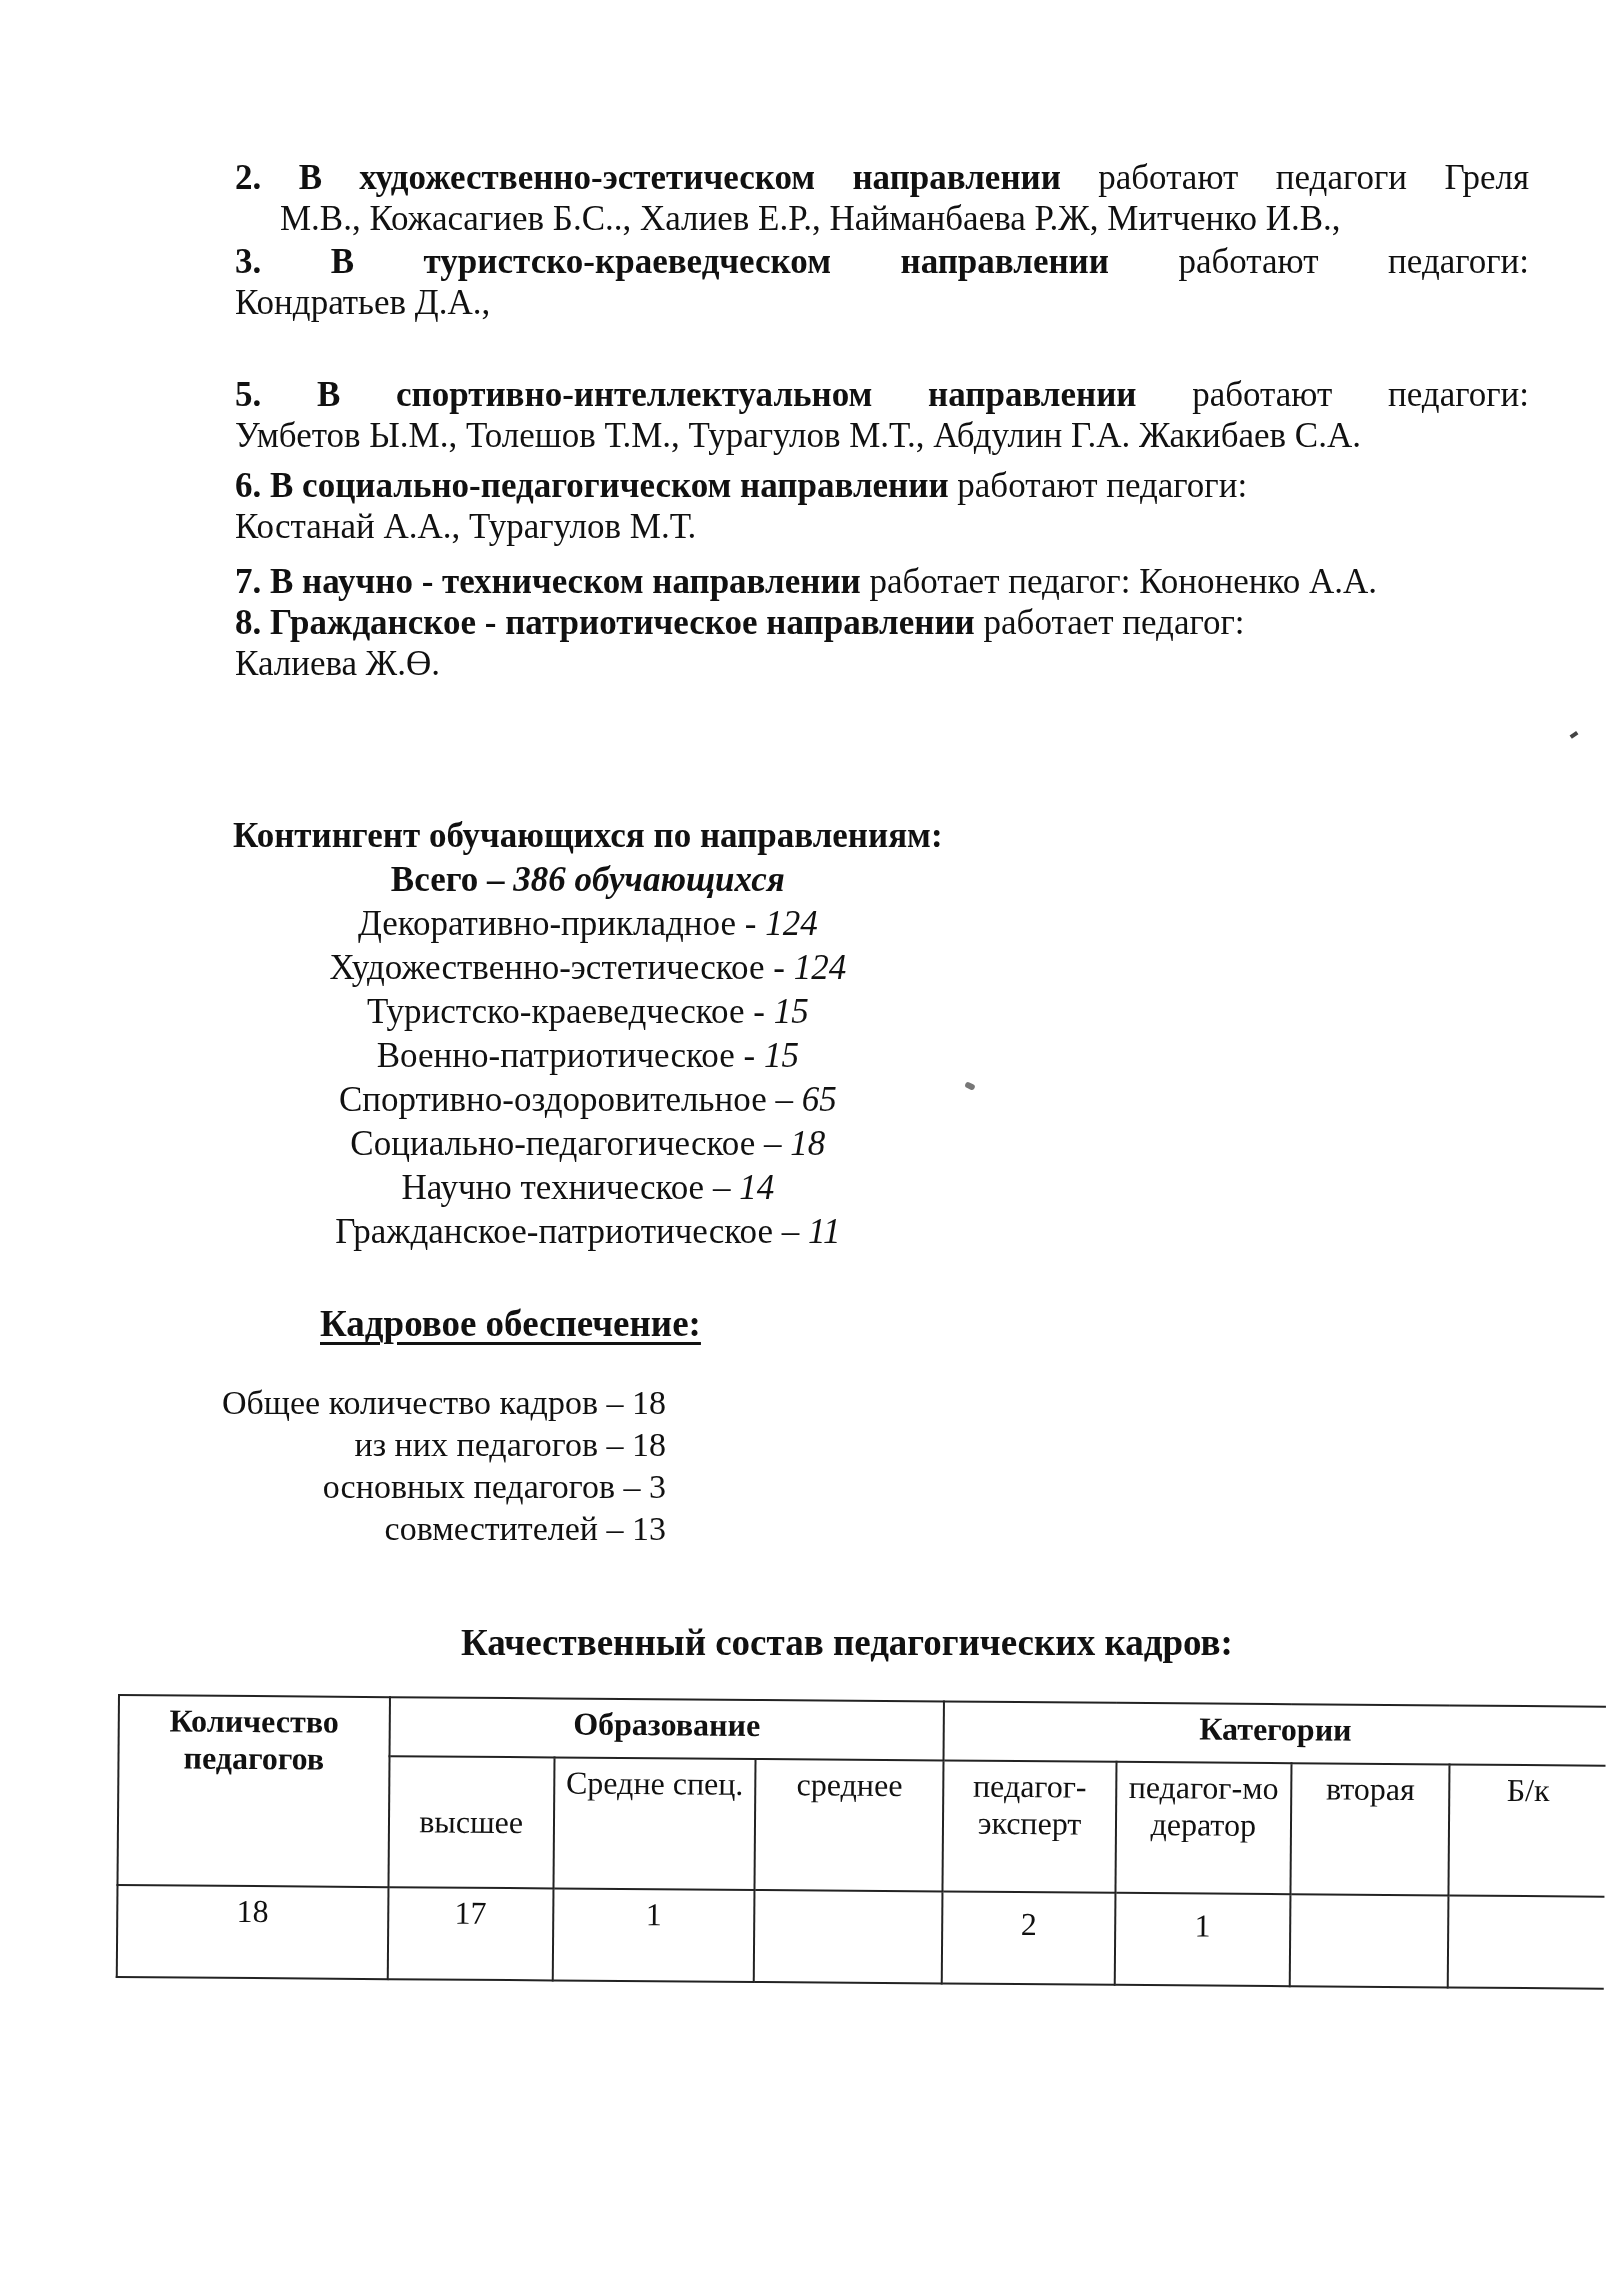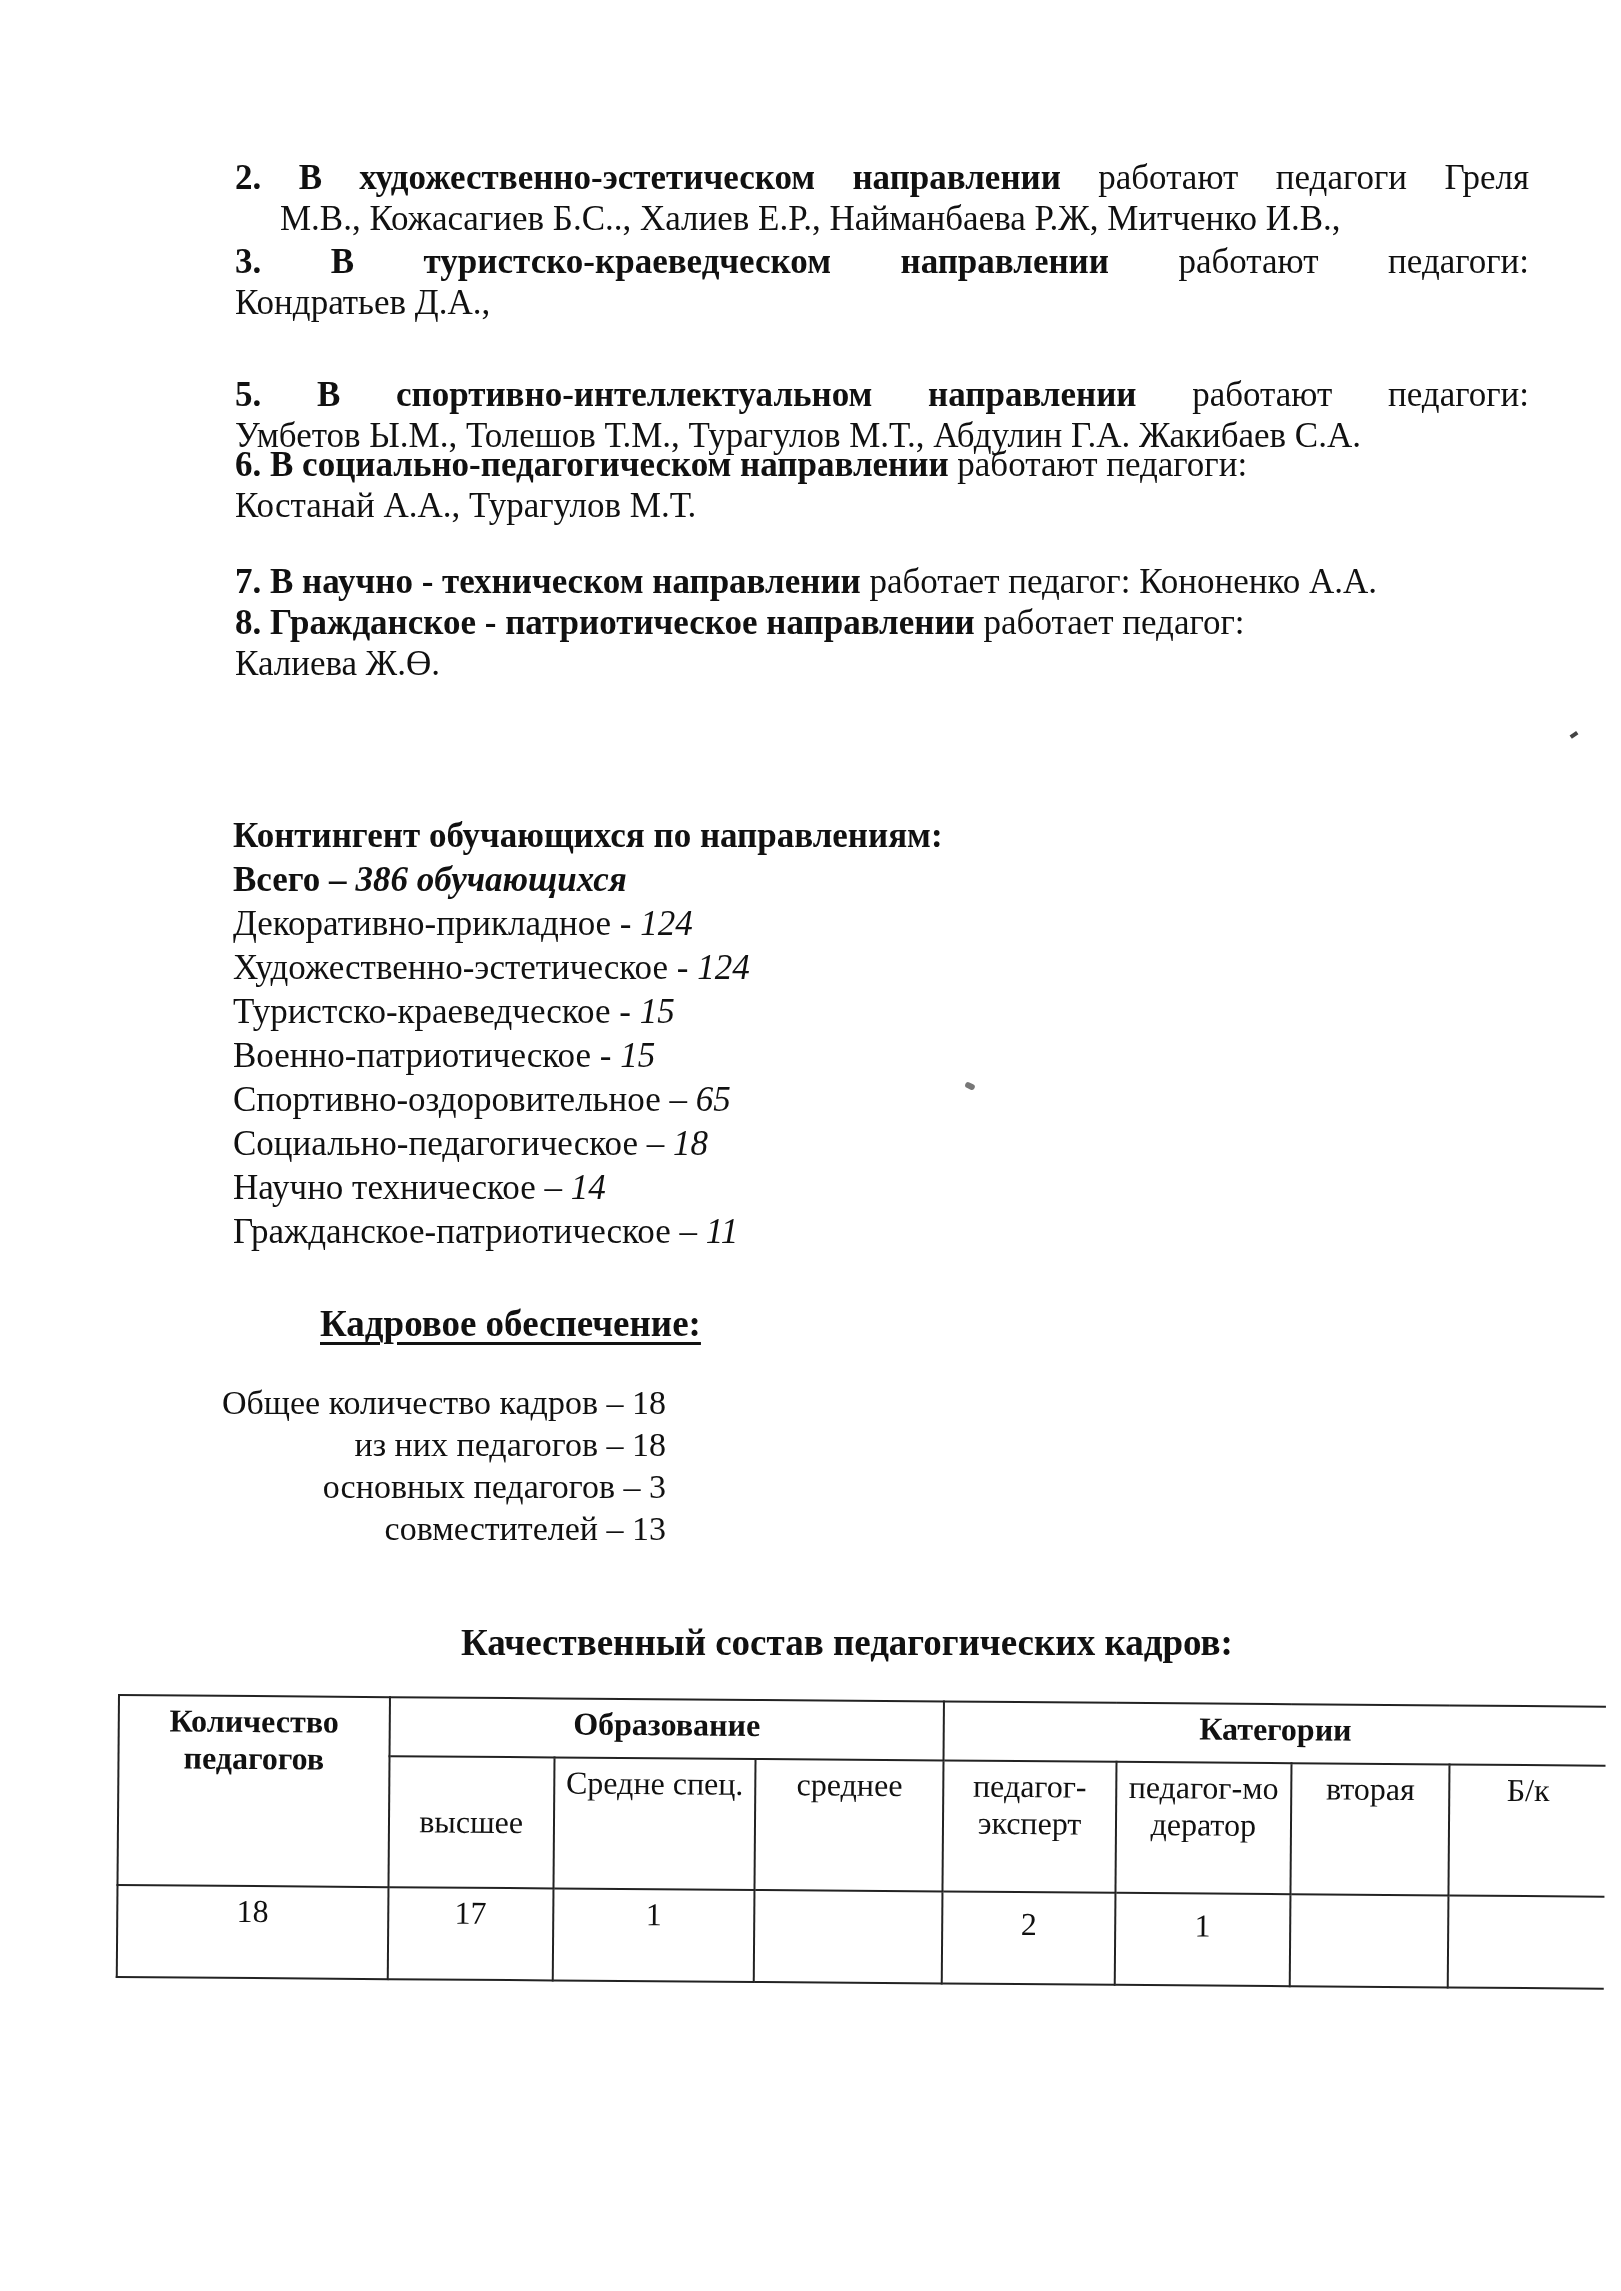--- a/index.html
+++ b/index.html
@@ -11,21 +11,21 @@
     .page { position: absolute; left: 0; top: 0; width: 1621px; height: 1712px; }
     .para {
       position: absolute; left: 235px; width: 1294px;
       font-size: 35px; line-height: 41px;
     }
     .para .b { font-weight: bold; }
     .justify { text-align: justify; text-align-last: justify; }
     .line { display: block; white-space: nowrap; }
     .indent { padding-left: 45px; }
     .block { position: absolute; left: 233px; font-size: 35px; line-height: 44px; }
-    .block .row { display: block; white-space: nowrap; }
+    .block .row { display: block; white-space: nowrap; text-align: center; }
     .i { font-style: italic; }
     .heading-b { font-weight: bold; }
     .staff-title {
       position: absolute; left: 320px; top: 1302px;
       font-size: 37px; font-weight: bold; text-decoration: underline;
       text-underline-offset: 5.9px;
     }
     .staff-list { position: absolute; left: 222px; top: 1382px; font-size: 34px; line-height: 42px; text-align: right; }
     .table-title {
       position: absolute; left: 461px; top: 1621px;
@@ -73,21 +73,21 @@
 
   <div class="para" style="top:374px;">
     <span class="line justify">
       <span class="b">5.</span>
       <span class="b">В спортивно-интеллектуальном направлении</span>
       <span>работают педагоги:</span>
     </span>
     <span class="line">Умбетов Ы.М., Толешов Т.М., Турагулов М.Т., Абдулин Г.А. Жакибаев С.А.</span>
   </div>
 
-  <div class="para" style="top:444px;">
+  <div class="para" style="top:465px;">
     <span class="line">
       <span class="b">6.</span>
       <span class="b">В социально-педагогическом направлении</span>
       <span>работают педагоги:</span>
     </span>
     <span class="line">Костанай А.А., Турагулов М.Т.</span>
   </div>
 
   <div class="para" style="top:561px;">
     <span class="line">

